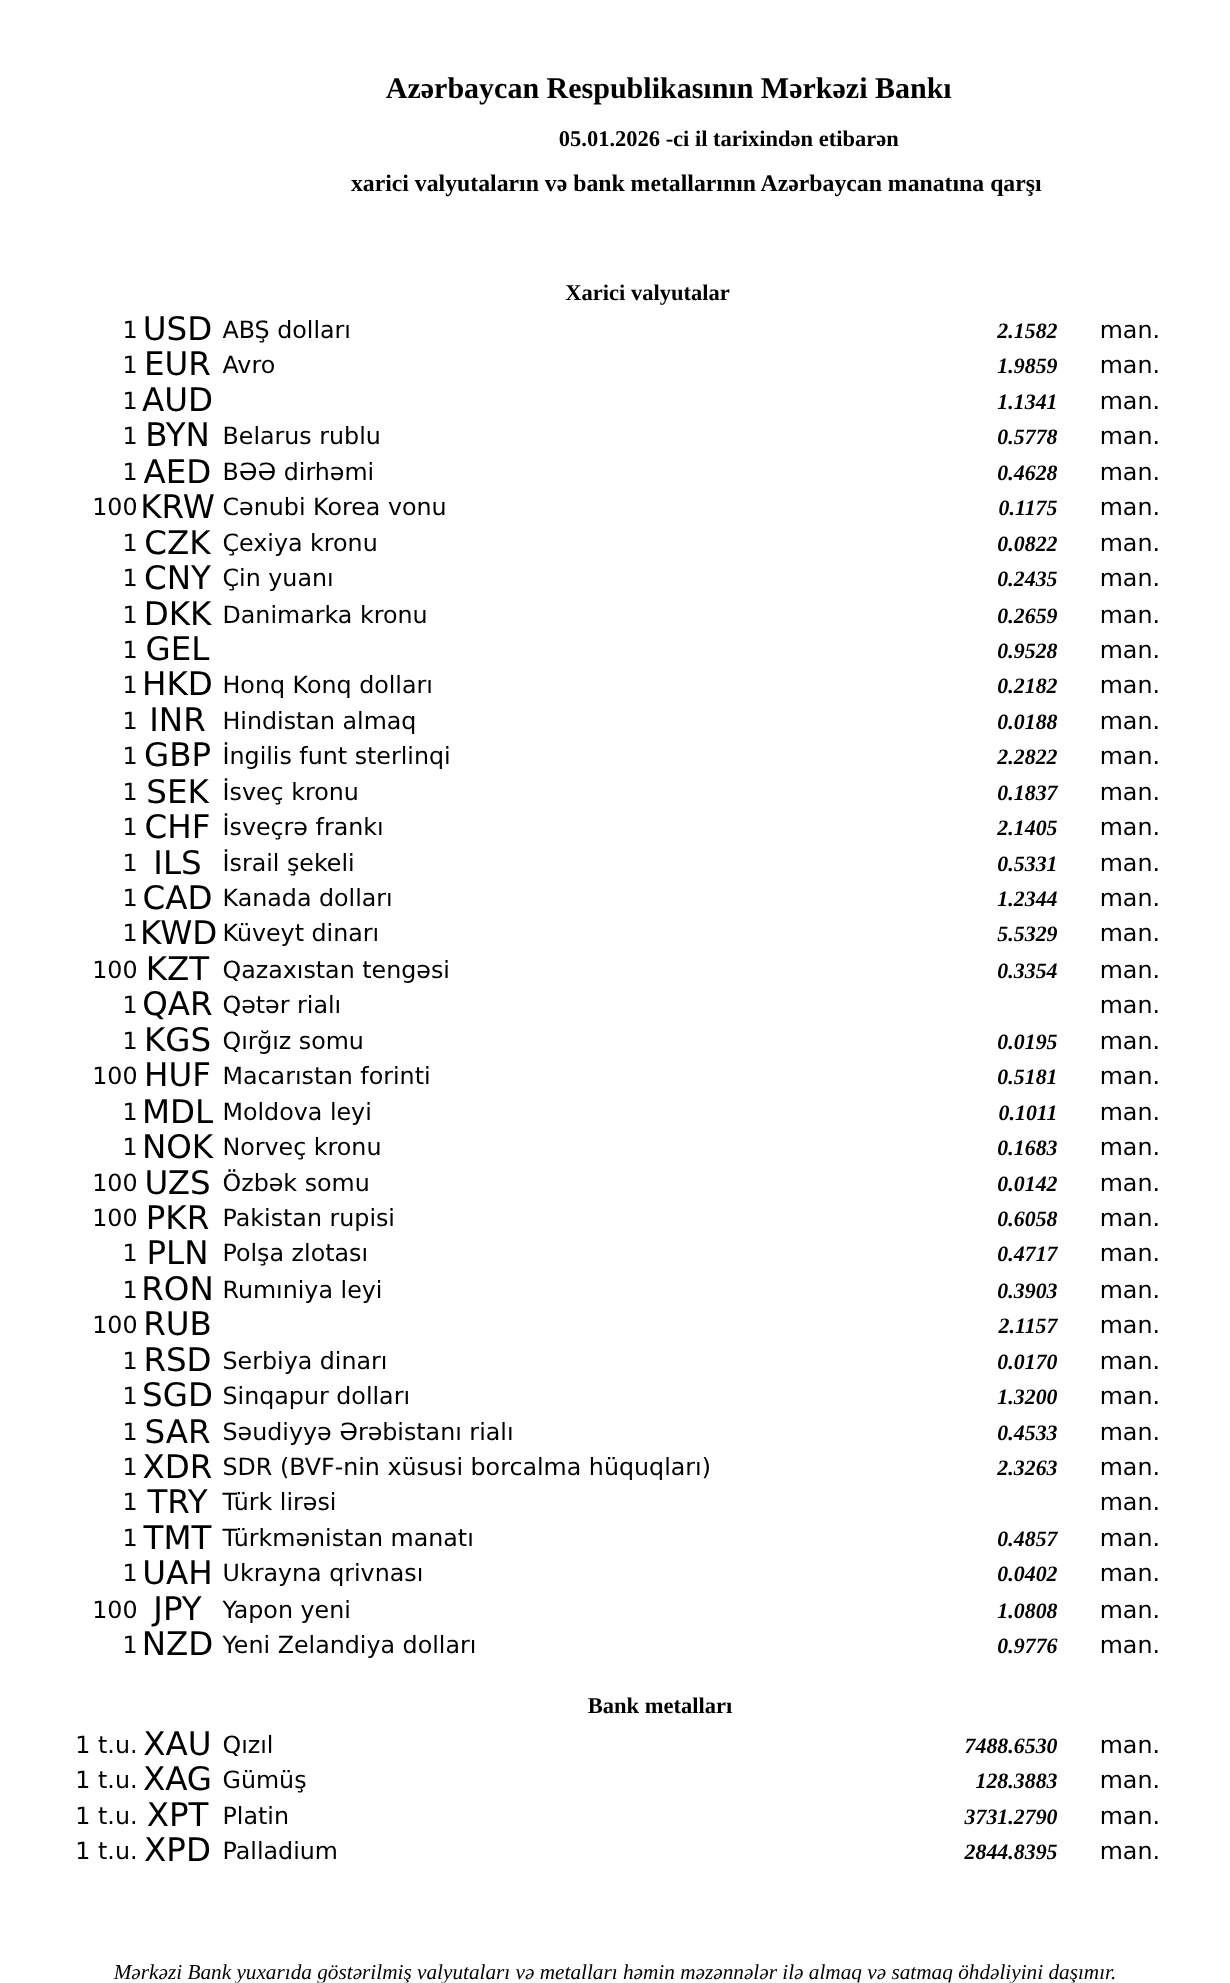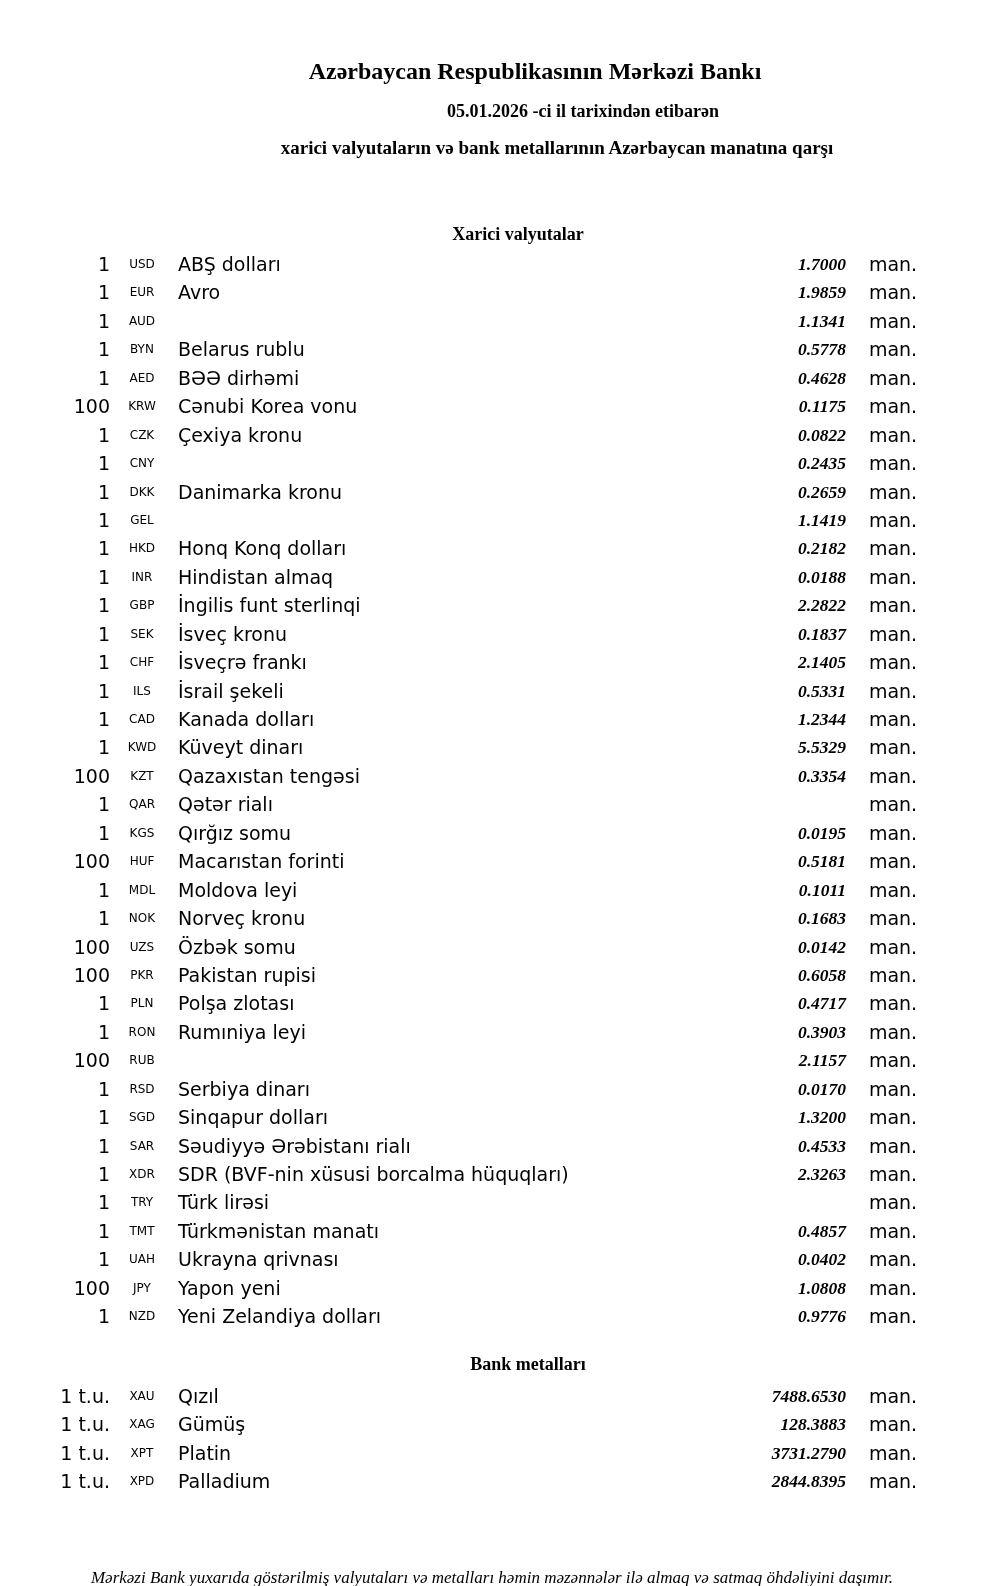--- a/index.html
+++ b/index.html
@@ -72,38 +72,38 @@
   .row span { position: absolute; top: 0; height: 100%; }
 
   .qty {
     left: 0; width: 110px;
     text-align: right;
     font-size: 19px;
   }
   .code {
     left: 112px; width: 60px;
     text-align: center;
-    font-size: 12px;
+    font-size: 26px;
   }
   .name {
     left: 178px; width: 520px;
     text-align: left;
     font-size: 19px;
   }
   .rate {
     left: 620px; width: 226px;
     text-align: right;
     font-family: "Liberation Serif", serif;
     font-style: italic;
     font-weight: bold;
     font-size: 17.5px;
   }
   .unit {
     left: 858px; width: 70px;
-    text-align: center;
+    text-align: right;
     font-size: 19px;
   }
 
   
   .doc-footer {
     position: absolute;
     top: 1568px;
     left: 0;
     width: 100%;
     text-align: center;
@@ -121,21 +121,21 @@
   <div class="doc-subtitle">xarici valyutaların və bank metallarının Azərbaycan manatına qarşı</div>
 </div>
 
 <div class="section-title" id="currencies-title">Xarici valyutalar</div>
 
 <div class="rows-block" id="currency-rows">
     <div class="row">
     <span class="qty">1</span>
     <span class="code">USD</span>
     <span class="name">ABŞ dolları</span>
-    <span class="rate">1.7000</span>
+    <span class="rate">2.1582</span>
     <span class="unit">man.</span>
   </div>
     <div class="row">
     <span class="qty">1</span>
     <span class="code">EUR</span>
     <span class="name">Avro</span>
     <span class="rate">1.9859</span>
     <span class="unit">man.</span>
   </div>
     <div class="row">
@@ -168,34 +168,35 @@
     <div class="row">
     <span class="qty">1</span>
     <span class="code">CZK</span>
     <span class="name">Çexiya kronu</span>
     <span class="rate">0.0822</span>
     <span class="unit">man.</span>
   </div>
     <div class="row">
     <span class="qty">1</span>
     <span class="code">CNY</span>
+    <span class="name">Çin yuanı</span>
     <span class="rate">0.2435</span>
     <span class="unit">man.</span>
   </div>
     <div class="row">
     <span class="qty">1</span>
     <span class="code">DKK</span>
     <span class="name">Danimarka kronu</span>
     <span class="rate">0.2659</span>
     <span class="unit">man.</span>
   </div>
     <div class="row">
     <span class="qty">1</span>
     <span class="code">GEL</span>
-    <span class="rate">1.1419</span>
+    <span class="rate">0.9528</span>
     <span class="unit">man.</span>
   </div>
     <div class="row">
     <span class="qty">1</span>
     <span class="code">HKD</span>
     <span class="name">Honq Konq dolları</span>
     <span class="rate">0.2182</span>
     <span class="unit">man.</span>
   </div>
     <div class="row">

